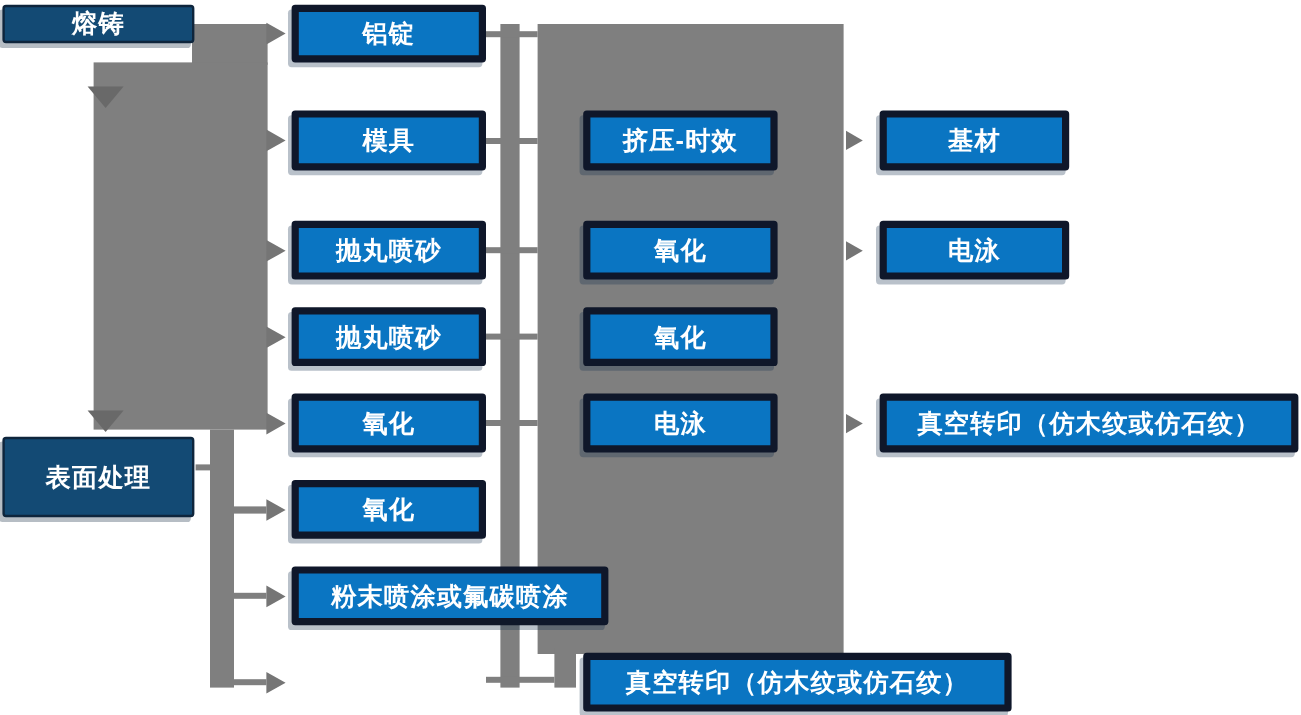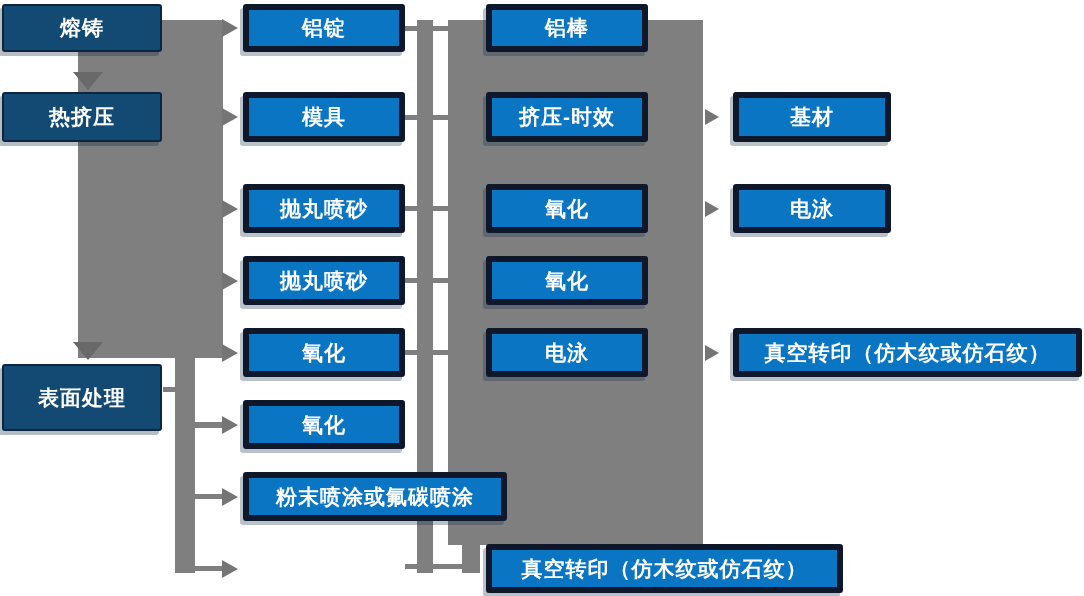--- a/index.html
+++ b/index.html
@@ -39,21 +39,21 @@
   .arr-down{position:absolute;width:0;height:0;z-index:2;
             border-left:15px solid transparent;border-right:15px solid transparent;
             border-top:18px solid #696969;}
   .ad1{left:73px;top:72px;} .ad2{left:73px;top:342px;}
   
   .box{position:absolute;z-index:3;display:flex;align-items:center;justify-content:center;
        color:#ffffff;font-size:21px;font-weight:700;letter-spacing:1px;
        border-radius:3px;box-sizing:border-box;white-space:nowrap;}
   .blue{background:#0a75c2;border:6px solid #0f172a;box-shadow:-3px 4px 0 rgba(23,50,79,0.30);}
   .navy{background:#134a74;border:2px solid #0e253c;box-shadow:-3px 4px 0 rgba(14,37,60,0.30);}
-  .b-melt{left:2px;top:4px;width:160px;height:48px;text-align:right;}
+  .b-melt{left:2px;top:4px;width:160px;height:32px;text-align:right;}
   .b-hot-extrusion{left:2px;top:92px;width:160px;height:50px;}
   .b-surface-treatment{left:2px;top:364px;width:160px;height:67px;}
   .b-al-ingot{left:243px;top:4px;width:162px;height:48px;}
   .b-mold{left:243px;top:92px;width:162px;height:50px;}
   .b-shot-blast-1{left:243px;top:184px;width:162px;height:49px;}
   .b-shot-blast-2{left:243px;top:256px;width:162px;height:49px;}
   .b-oxidation-c2-1{left:243px;top:328px;width:162px;height:49px;}
   .b-oxidation-c2-2{left:243px;top:400px;width:162px;height:49px;}
   .b-powder-fluoro{left:243px;top:472px;width:264px;height:49px;}
   .b-powder{left:243px;top:544px;width:162px;height:49px;}
@@ -97,32 +97,30 @@
   <div class="arr-right ar6"></div>
   <div class="arr-right ar7"></div>
   <div class="arr-right ar8"></div>
   <div class="arr-right-sm ac2"></div>
   <div class="arr-right-sm ac3"></div>
   <div class="arr-right-sm ac5"></div>
   <div class="arr-down ad1"></div>
   <div class="arr-down ad2"></div>
 
   <div class="box navy b-melt">熔铸</div>
-  <div class="box navy b-hot-extrusion">热挤压</div>
   <div class="box navy b-surface-treatment">表面处理</div>
 
   <div class="box blue b-al-ingot">铝锭</div>
   <div class="box blue b-mold">模具</div>
   <div class="box blue b-shot-blast-1">抛丸喷砂</div>
   <div class="box blue b-shot-blast-2">抛丸喷砂</div>
   <div class="box blue b-oxidation-c2-1">氧化</div>
   <div class="box blue b-oxidation-c2-2">氧化</div>
   <div class="box blue b-powder-fluoro">粉末喷涂或氟碳喷涂</div>
 
-  <div class="box blue b-al-rod">铝棒</div>
   <div class="box blue b-extrusion-aging">挤压-时效</div>
   <div class="box blue b-oxidation-c3-1">氧化</div>
   <div class="box blue b-oxidation-c3-2">氧化</div>
   <div class="box blue b-electro-c3">电泳</div>
   <div class="box blue b-vacuum-c3">真空转印（仿木纹或仿石纹）</div>
 
   <div class="box blue b-base-material">基材</div>
   <div class="box blue b-electro-c4">电泳</div>
   <div class="box blue b-vacuum-c4">真空转印（仿木纹或仿石纹）</div>
 

